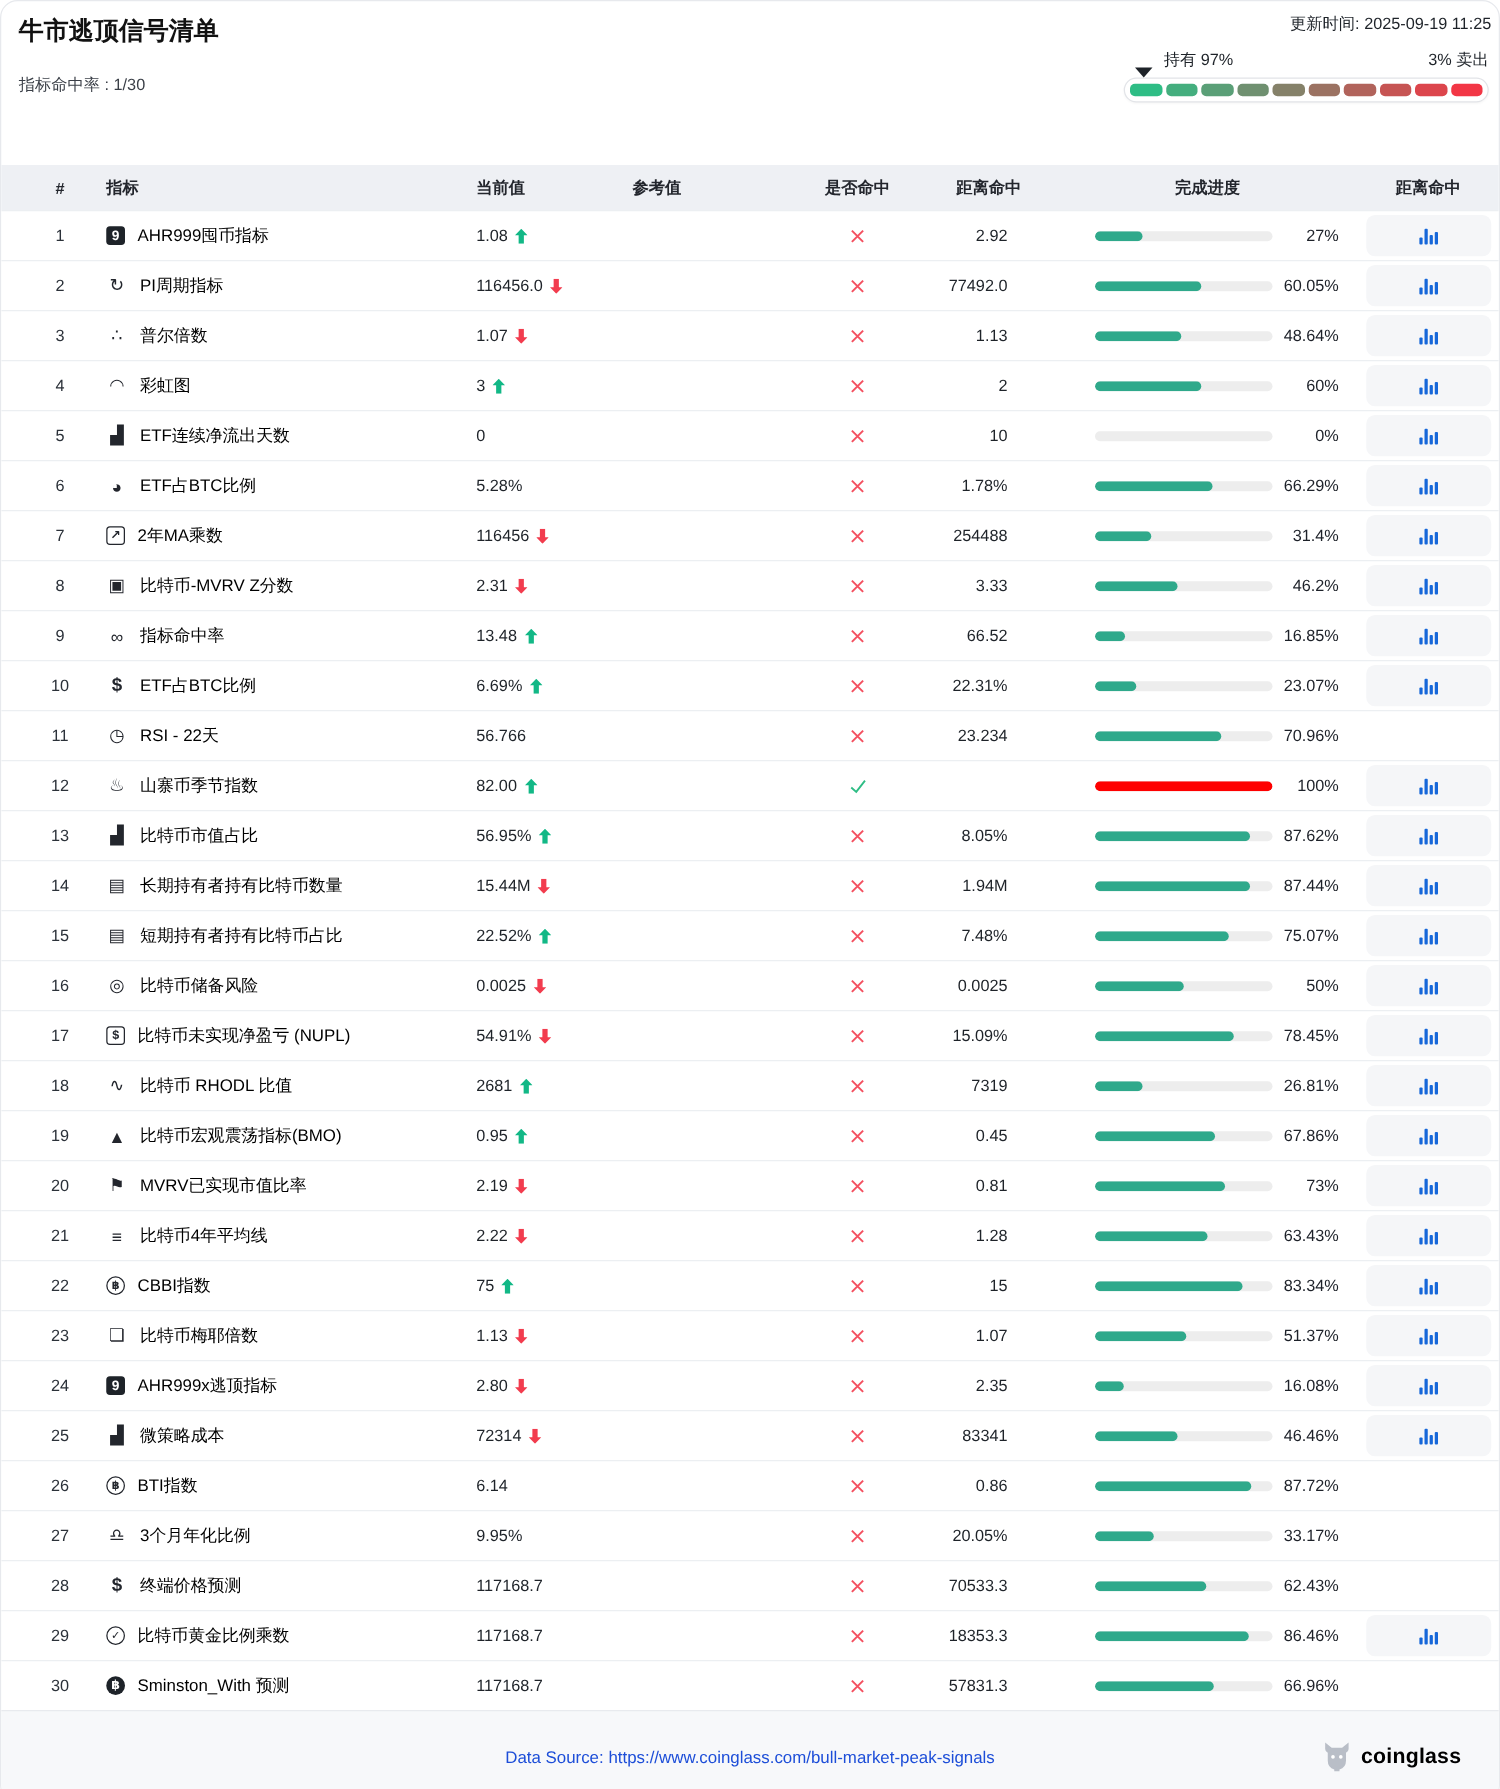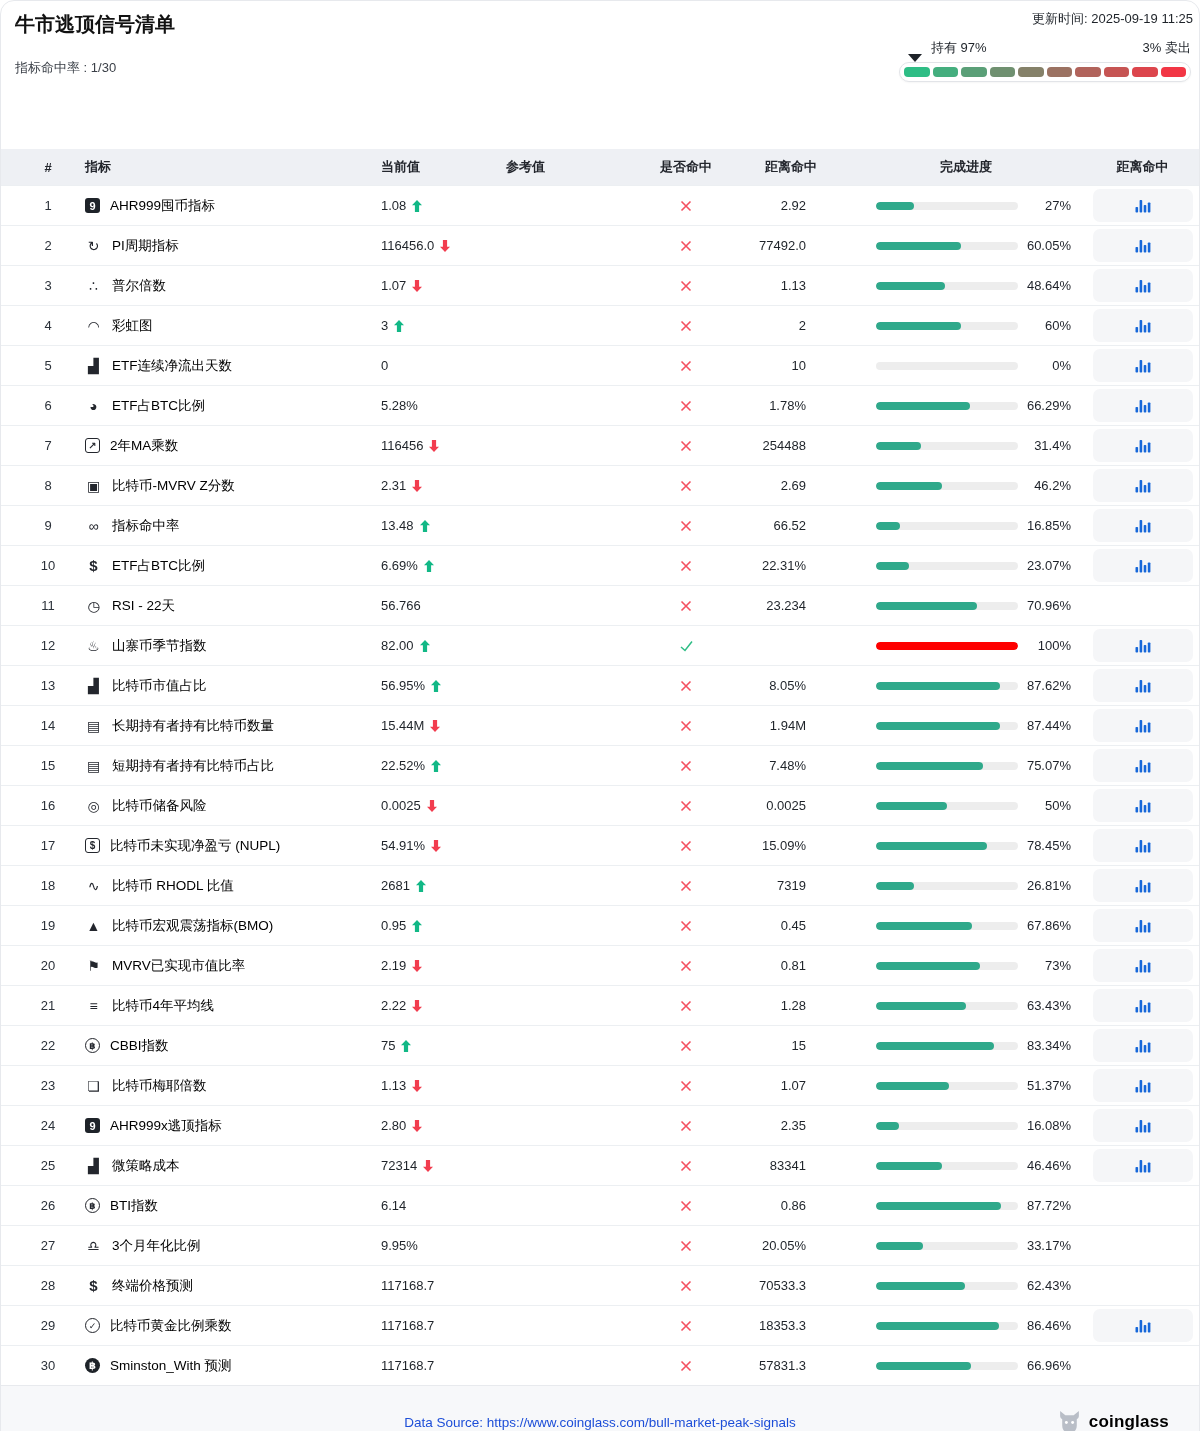--- a/index.html
+++ b/index.html
@@ -1,19 +1,19 @@
 <!DOCTYPE html>
 <html style="--green: #12b886; --red: #f23c4e; --bar: #2fa98b; --hit_bar: #fe0000; --blue: #1667d9; --header_bg: #eef0f4; --border: #eceff2;"><head>
 <meta charset="utf-8">
 <style>
   html,body{margin:0;padding:0;background:#fff;font-family:"Liberation Sans","DejaVu Sans",sans-serif;color:#1e2329;}
   .card{width:1198px;border:1px solid #e7e9ed;border-radius:14px;overflow:hidden;background:#fff;}
 
   
-  .top{position:relative;height:148px;border-radius:10px;}
+  .top{position:relative;height:131px;border-radius:10px;}
   .title{position:absolute;left:14px;top:10px;font-size:20px;font-weight:700;color:#111;}
   .updated{position:absolute;right:6px;top:9px;font-size:13px;color:#1e2329;}
   .hitrate{position:absolute;left:14px;top:58px;font-size:13px;color:#3a3f47;}
   .gauge-wrap{position:absolute;right:8px;top:38px;width:292px;}
   .gauge-labels{display:flex;justify-content:space-between;font-size:13px;color:#1e2329;margin-bottom:5px;margin-left:32px;}
   .gauge-pill{position:relative;display:flex;gap:3px;padding:4px;height:10px;border:1px solid #e2e4e8;border-radius:11px;background:#fff;box-shadow:0 1px 2px rgba(0,0,0,.04);}
   .gauge-seg{flex:1;border-radius:4px;}
   .gauge-marker{position:absolute;top:-9px;width:0;height:0;border-left:7px solid transparent;border-right:7px solid transparent;border-top:8px solid #1e2329;transform:translateX(-50%);}
 
   
@@ -374,21 +374,21 @@
             <path d="M5 0 L10 5.2 H7.1 V12 H2.9 V5.2 H0 Z" fill="currentColor"></path>
           </svg>
       </div>
       <div class="c-ref"></div>
       <div class="c-hit">
 
         <svg width="14" height="14" viewBox="0 0 14 14">
             <path d="M2.5 2.5 L11.5 11.5 M11.5 2.5 L2.5 11.5" fill="none" stroke="#f45060" stroke-width="1.6"></path>
           </svg>
       </div>
-      <div class="c-dist">2.69</div>
+      <div class="c-dist">3.33</div>
       <div class="c-prog">
         <div class="bar-track">
           <div class="bar-fill" style="width: 46.2%;"></div>
         </div>
         <span class="prog-label">46.2%</span>
       </div>
       <div class="c-hist">
         <button class="hist-btn">
           <svg width="17" height="15" viewBox="0 0 17 15">
             <rect x="1.5" y="9" width="2.6" height="5.5" rx="0.8" fill="#1667d9"></rect>

